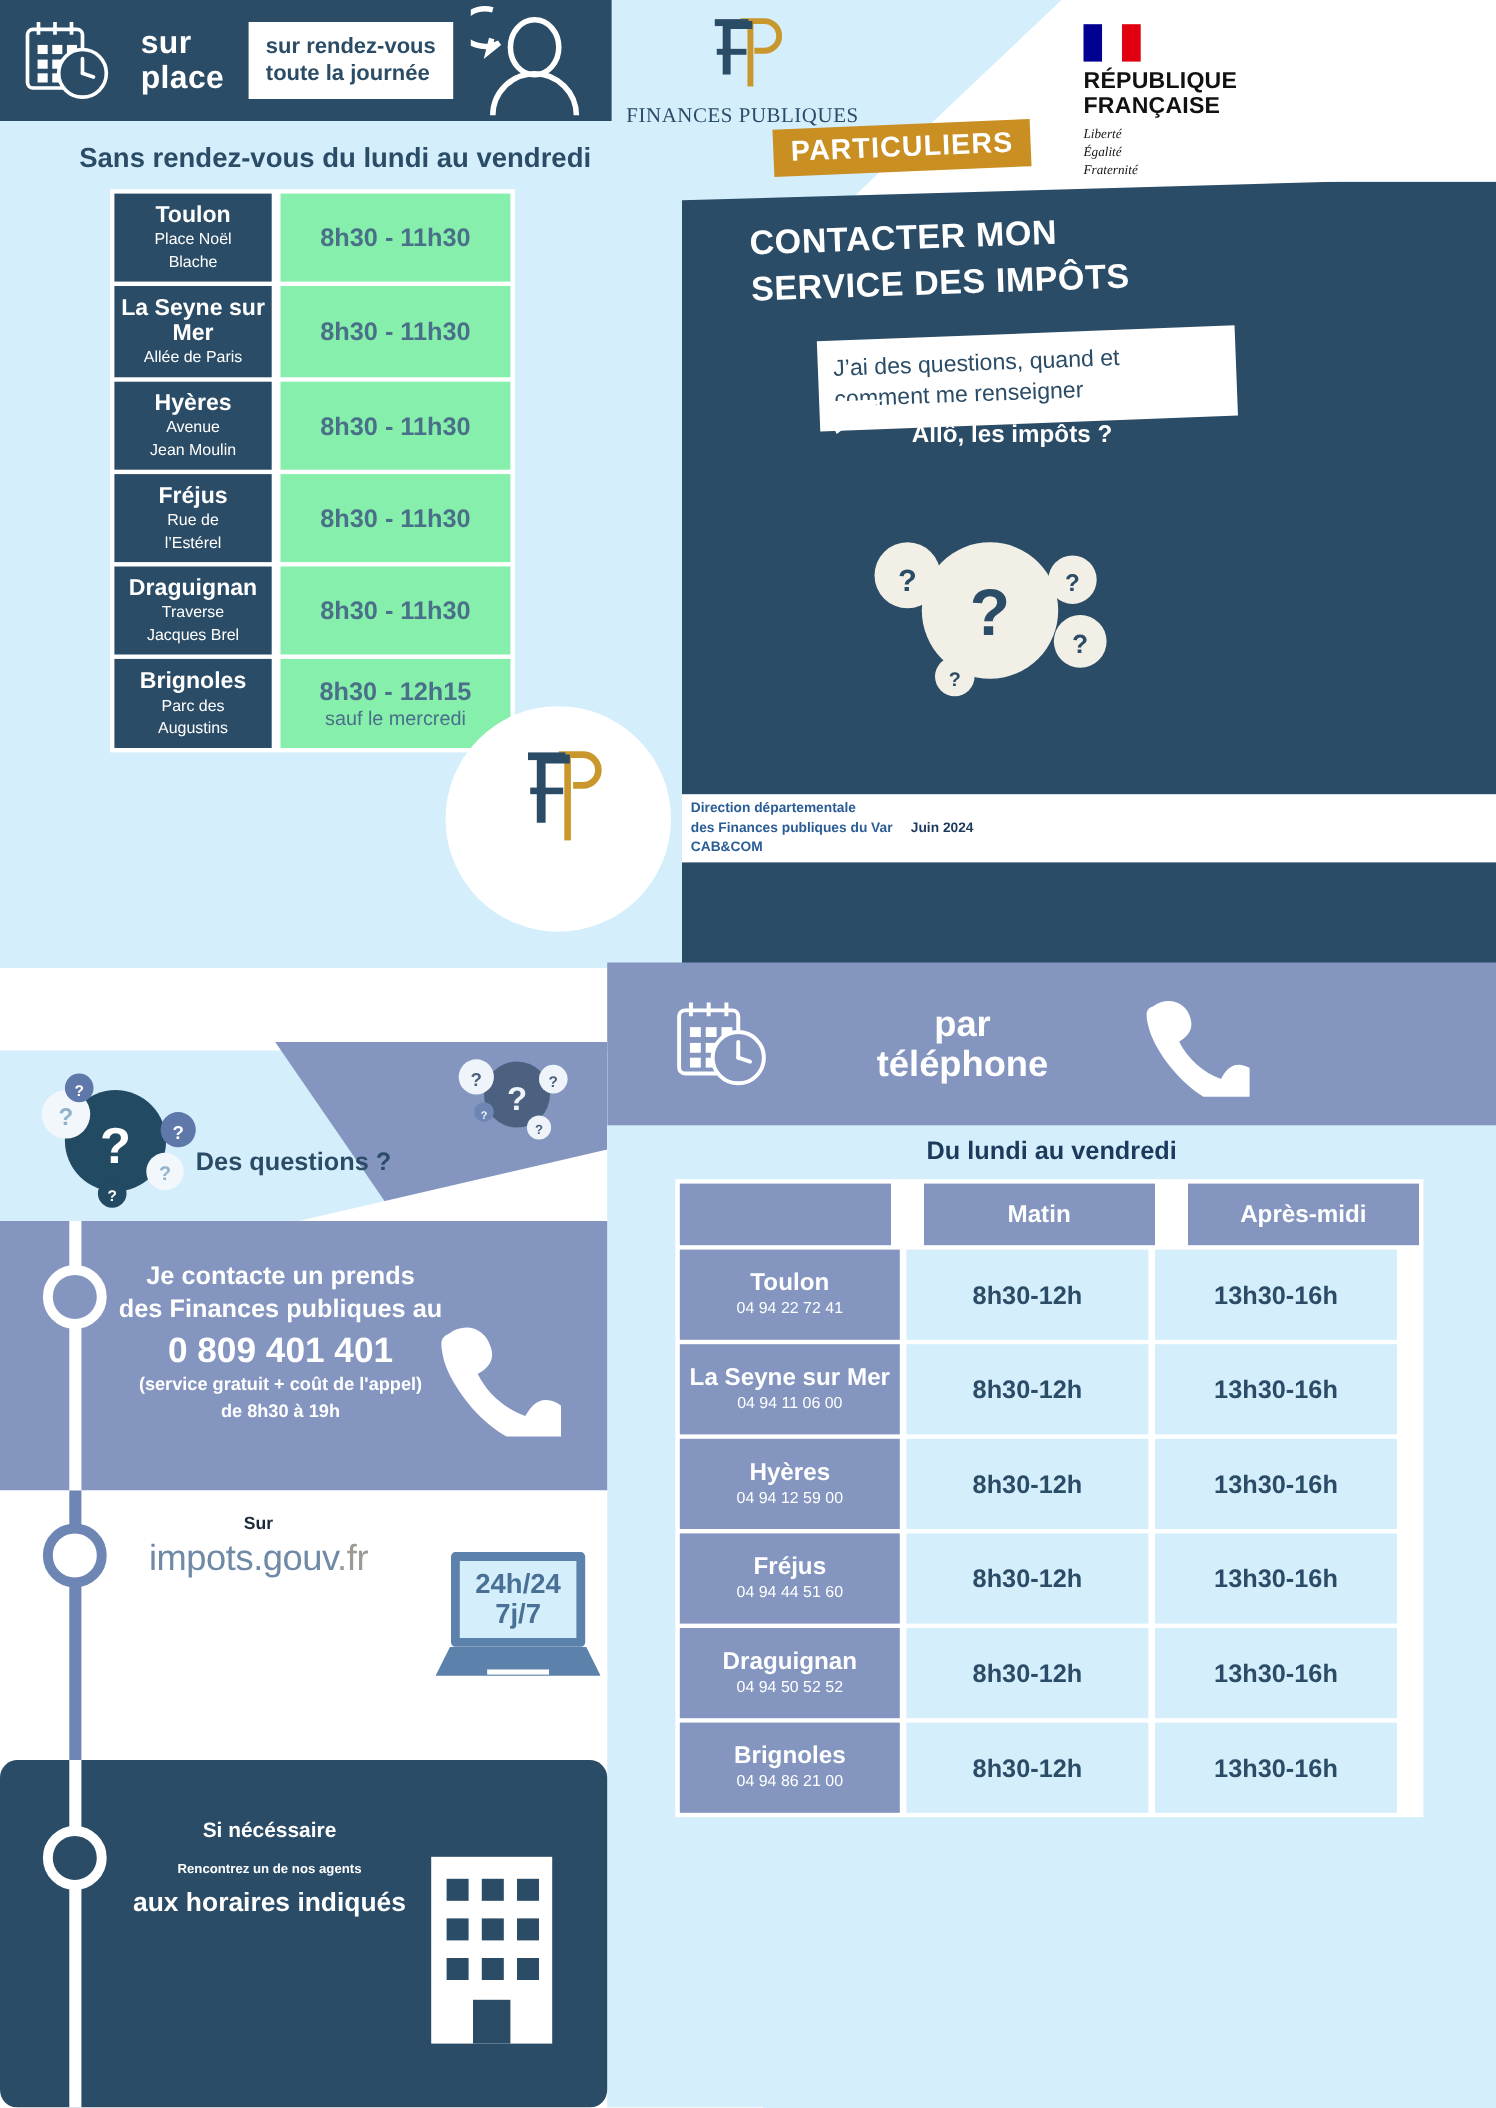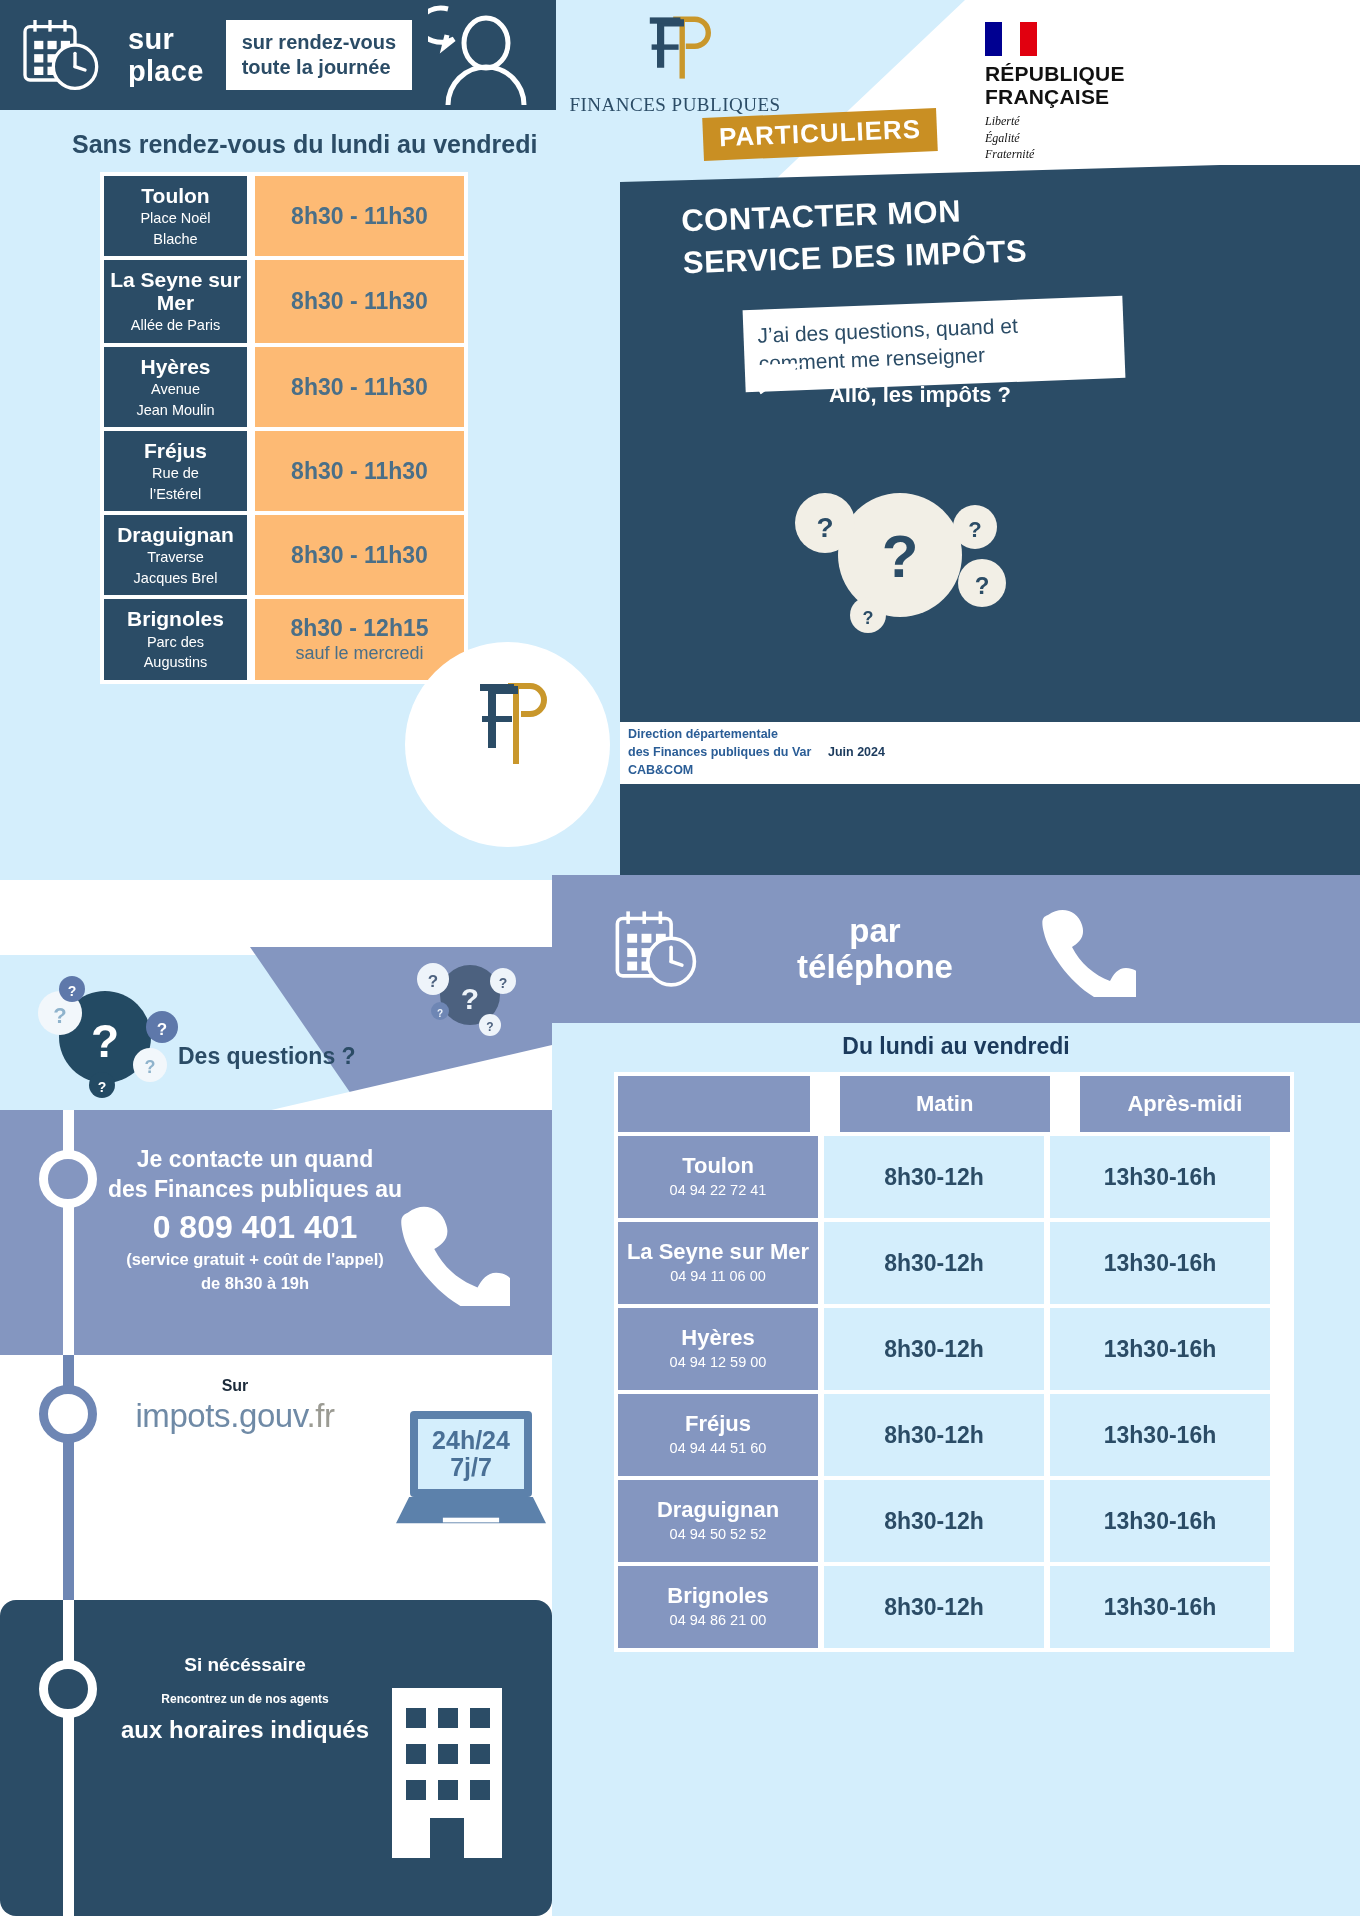--- a/index.html
+++ b/index.html
@@ -70,21 +70,21 @@
   .tl-row{display:flex;margin-bottom:4px;}
   .tl-row:last-child{margin-bottom:0;}
   .tl-city{
     width:143px;background:#2b4c66;color:#ffffff;text-align:center;
     display:flex;flex-direction:column;justify-content:center;align-items:center;
     padding:8px 4px;box-sizing:border-box;
   }
   .tl-city .nm{font-size:21px;font-weight:bold;line-height:1.1;}
   .tl-city .ad{font-size:14.5px;line-height:1.28;margin-top:2px;font-weight:400;}
   .tl-hours{
-    flex:1;background:#fdba74;color:#4a6f88;margin-left:8px;
+    flex:1;background:#86efac;color:#4a6f88;margin-left:8px;
     display:flex;flex-direction:column;justify-content:center;align-items:center;
     font-size:23px;font-weight:bold;text-align:center;
   }
   .tl-hours .sub{font-size:18px;font-weight:400;line-height:1.2;margin-top:1px;}
 
   
   .wm-circle{position:absolute;left:405px;top:642px;width:205px;height:205px;border-radius:50%;background:#ffffff;}
   .wm-f{position:absolute;left:470px;top:680px;width:80px;height:90px;}
 
   
@@ -512,21 +512,21 @@
       <text x="35" y="54" font-family="Liberation Sans, sans-serif" font-size="17" font-weight="bold" fill="#4c617f" text-anchor="middle">?</text>
       <text x="105" y="55" font-family="Liberation Sans, sans-serif" font-size="14" font-weight="bold" fill="#4c617f" text-anchor="middle">?</text>
       <text x="92" y="98" font-family="Liberation Sans, sans-serif" font-size="12" font-weight="bold" fill="#4c617f" text-anchor="middle">?</text>
       <text x="42" y="84" font-family="Liberation Sans, sans-serif" font-size="10" font-weight="bold" fill="#eef4fa" text-anchor="middle">?</text>
     </svg>
 
     <div style="position:absolute;left:178px;top:88px;color:#2b4c66;font-weight:bold;font-size:23px;">Des questions ?</div>
 
     <div class="block-phone">
       <div class="txt">
-        <div class="l1">Je contacte un quand</div>
+        <div class="l1">Je contacte un prends</div>
         <div class="l1">des Finances publiques au</div>
         <div class="num">0 809 401 401</div>
         <div class="l3">(service gratuit + coût de l'appel)</div>
         <div class="l3">de 8h30 à 19h</div>
       </div>
       <svg class="ph-handset" viewBox="0 0 120 110">
         <path d="M16 16 c16 -12 34 -5 39 12 c5 14 -5 21 -12 25 c9 18 25 32 44 39 c5 -9 12 -18 25 -14 c16 5 21 25 9 37 c-9 9 -30 9 -53 -5 c-30 -18 -53 -53 -57 -73 c-3 -14 -2 -18 5 -21 z" fill="#ffffff"></path>
       </svg>
     </div>
 

